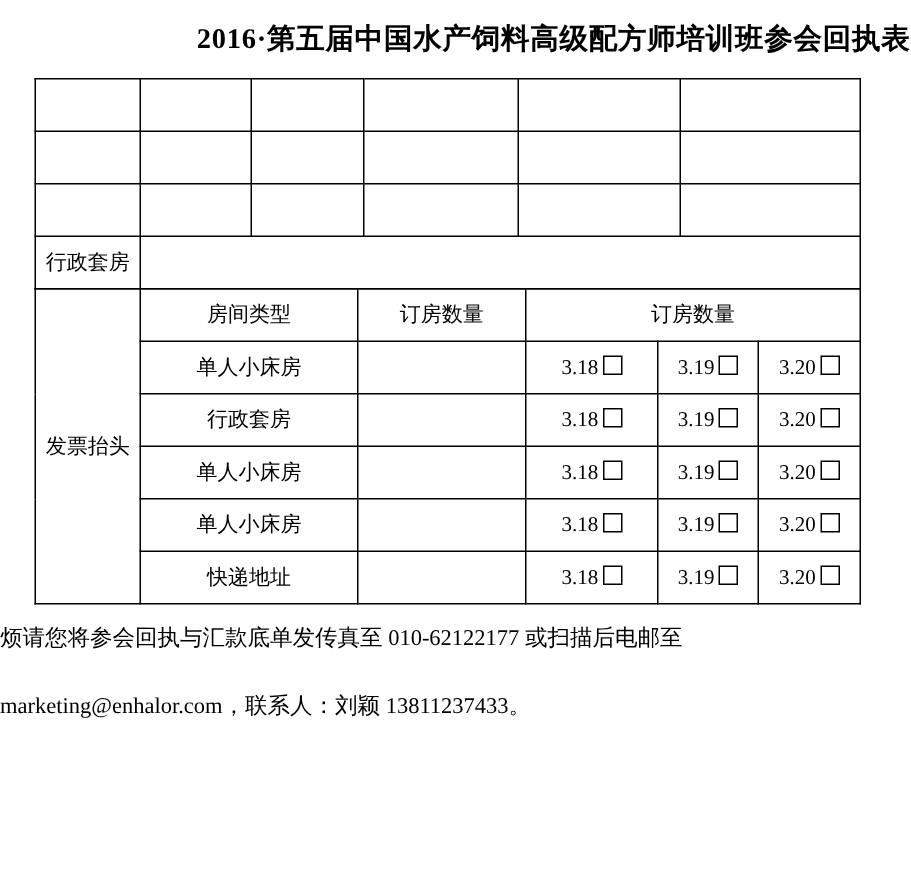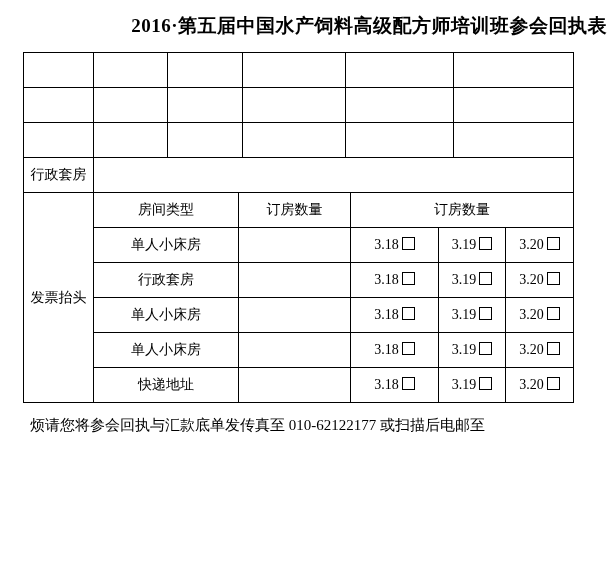--- a/index.html
+++ b/index.html
@@ -37,21 +37,20 @@
   table.tbl.joined{margin-top:-1px;}
   .cbx{
     display:inline-block;
     width:11px;height:11px;
     border:1px solid #000000;
     background:#ffffff;
     margin-left:3px;
     vertical-align:-1px;
   }
   .footer{
-    margin-left:30px;
     margin-right:20px;
     font-size:15px;
   }
   .footer .line1{margin-top:13px;}
   .footer .line2{margin-top:26px;}
 </style>
 </head>
 <body>
 
 <div class="title">2016·第五届中国水产饲料高级配方师培训班参会回执表</div>
@@ -150,13 +149,14 @@
       <td><span>3.19</span><span class="cbx"></span></td>
       <td><span>3.20</span><span class="cbx"></span></td>
     </tr>
   </tbody>
     </table>
 
 </div>
 
 <div class="footer">
   <div class="line1">烦请您将参会回执与汇款底单发传真至 010-62122177 或扫描后电邮至</div>
+  <div class="line2">marketing@enhalor.com，联系人：刘颖 13811237433。</div>
 </div>
 
 </body></html>

